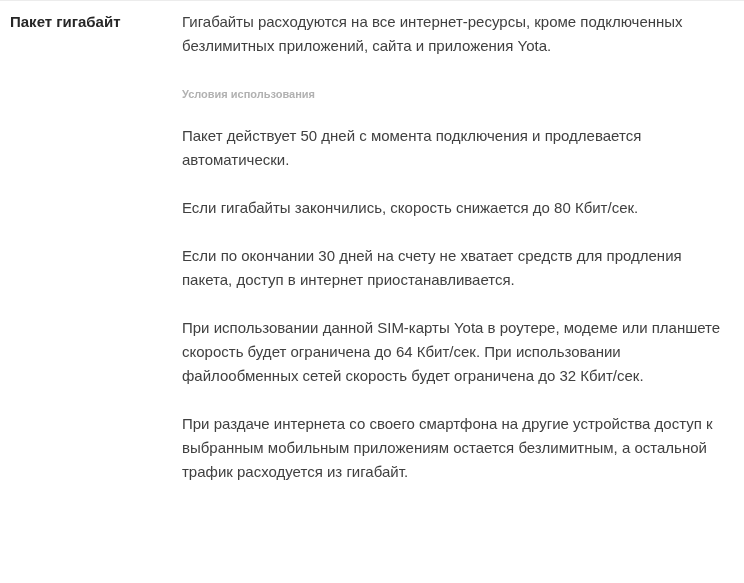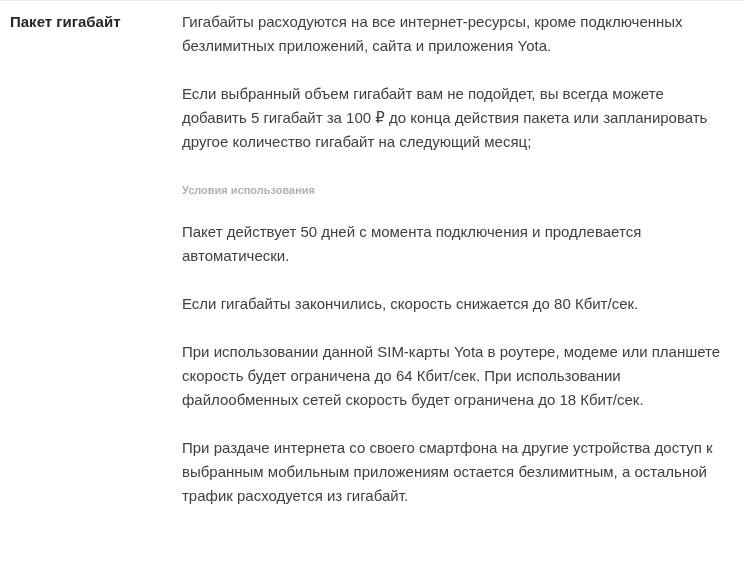--- a/index.html
+++ b/index.html
@@ -57,20 +57,20 @@
 </style>
 </head>
 <body>
 
 <div class="section-row">
   <div class="label-col">
     <h3 class="section-label">Пакет гигабайт</h3>
   </div>
   <div class="content-col">
     <p>Гигабайты расходуются на все интернет-ресурсы, кроме подключенных безлимитных приложений, сайта и приложения Yota.</p>
-    <p>Если выбранный объем гигабайт вам не подойдет, вы всегда можете добавить 5 гигабайт за 100 ₽ до конца действия пакета или запланировать другое количество гигабайт на следующий месяц;</p>
     <h4 class="terms-heading">Условия использования</h4>
     <p>Пакет действует 50 дней с момента подключения и продлевается автоматически.</p>
     <p>Если гигабайты закончились, скорость снижается до 80 Кбит/сек.</p>
-    <p>При использовании данной SIM-карты Yota в роутере, модеме или планшете скорость будет ограничена до 64 Кбит/сек. При использовании файлообменных сетей скорость будет ограничена до 18 Кбит/сек.</p>
+    <p>Если по окончании 30 дней на счету не хватает средств для продления пакета, доступ в интернет приостанавливается.</p>
+    <p>При использовании данной SIM-карты Yota в роутере, модеме или планшете скорость будет ограничена до 64 Кбит/сек. При использовании файлообменных сетей скорость будет ограничена до 32 Кбит/сек.</p>
     <p>При раздаче интернета со своего смартфона на другие устройства доступ к выбранным мобильным приложениям остается безлимитным, а остальной трафик расходуется из гигабайт.</p>
   </div>
 </div>
 
 </body></html>

